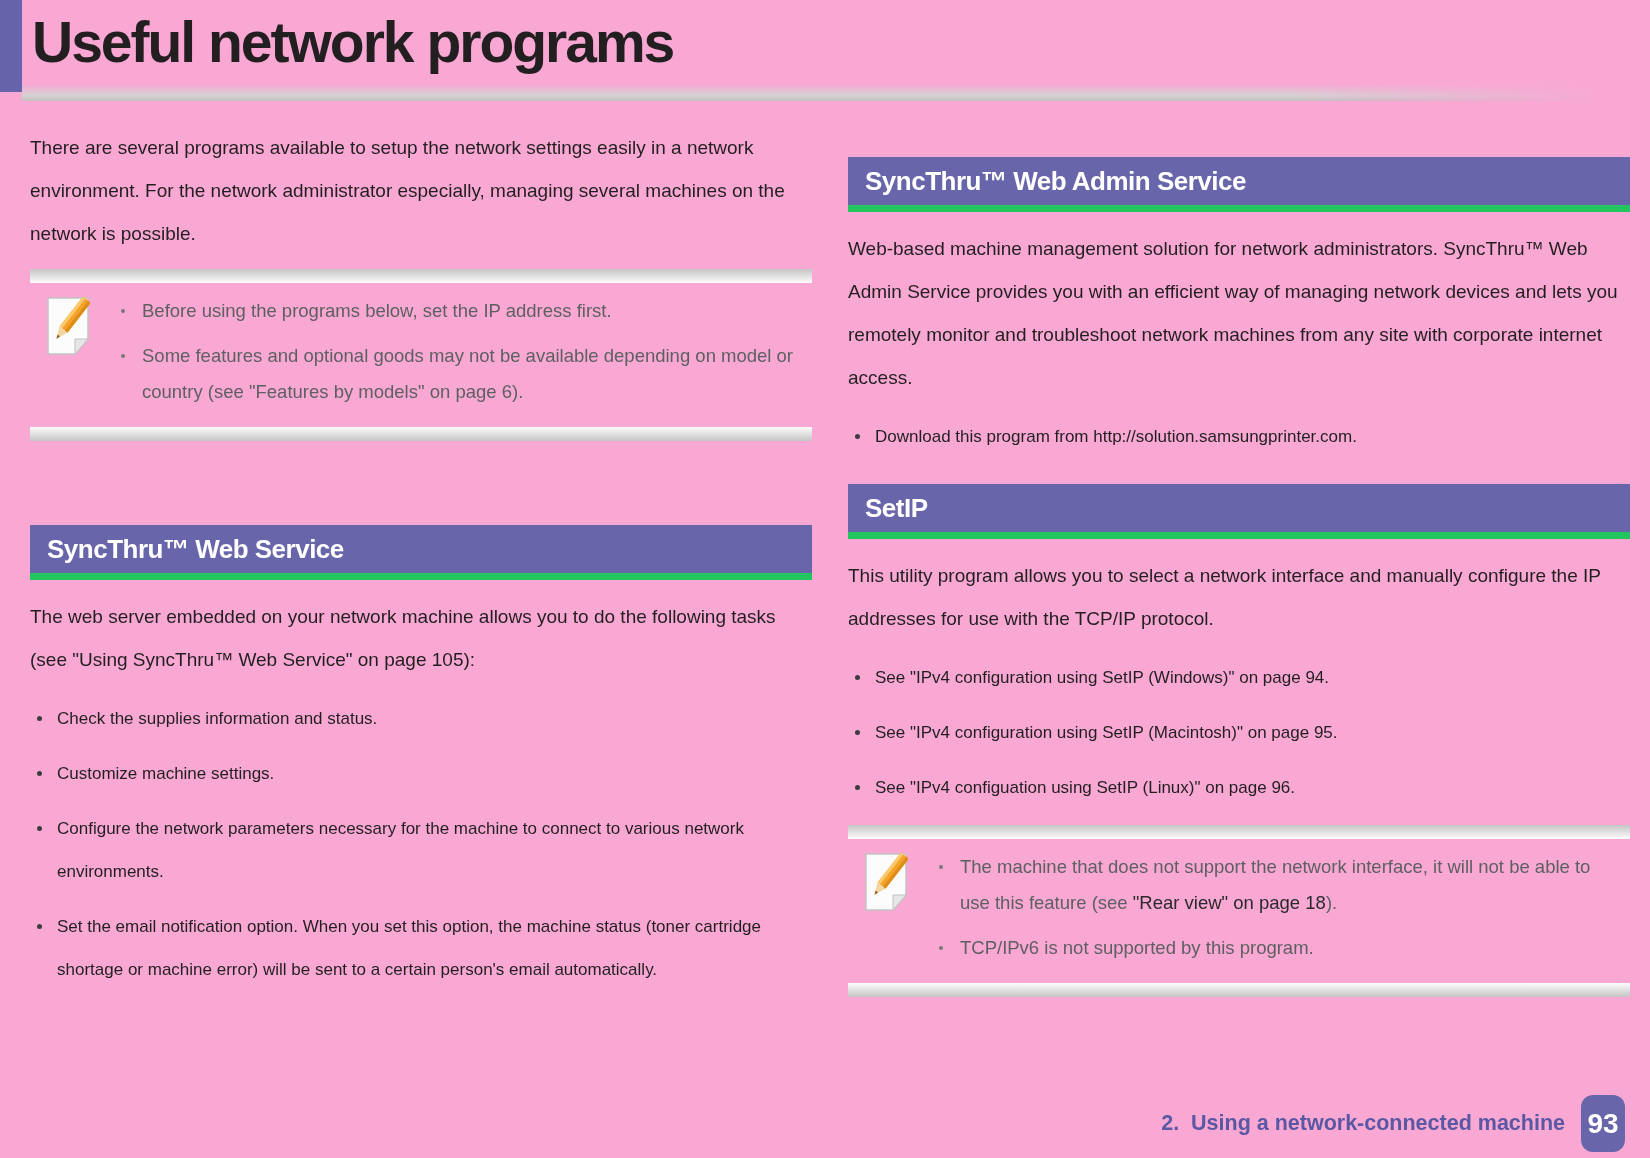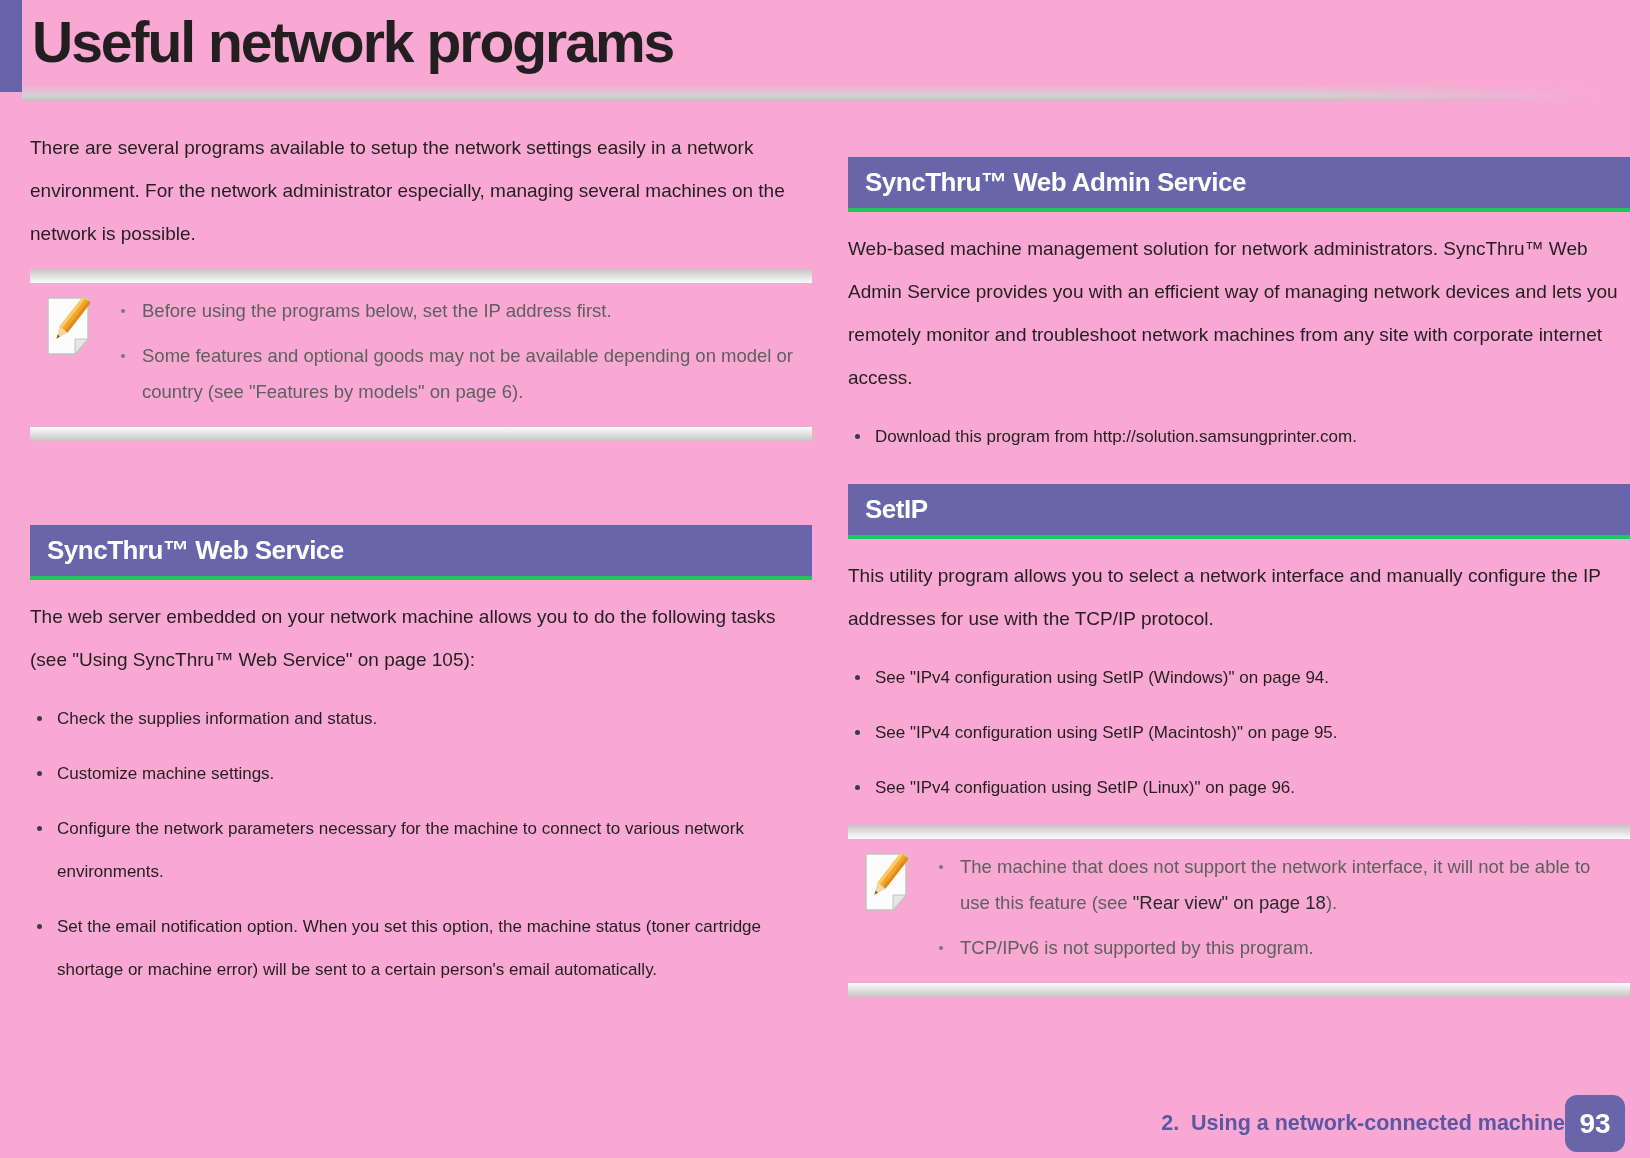--- a/index.html
+++ b/index.html
@@ -18,21 +18,21 @@
                 mask-image:linear-gradient(to right, #000 0%, #000 78%, transparent 97%); }
 
   
   .col { position:absolute; top:126px; width:782px; }
   .col-left  { left:30px;  }
   .col-right { left:848px; }
 
   p.body { font-size:19px; line-height:43px; color:#231F20; }
 
   
-  .section-heading { height:55px; background:#6965AB; border-bottom:4px solid #22c55e;
+  .section-heading { height:55px; background:#6965AB; border-bottom:7px solid #22c55e;
                      color:#ffffff; font-size:26px; font-weight:bold;
                      display:flex; align-items:center; padding-left:17px; letter-spacing:-0.5px; }
 
   
   ul.bullets { list-style:none; }
   ul.bullets li { position:relative; padding-left:27px; font-size:17px; line-height:43px;
                   margin-bottom:12px; color:#231F20; }
   ul.bullets li::before { content:""; position:absolute; left:7px; top:19px;
                           width:5px; height:5px; border-radius:50%; background:#3c3c3e; }
 
@@ -53,22 +53,22 @@
   .mt-note1    { margin-top:14px; }
   .mt-head-l   { margin-top:84px; }
   .mt-head-r1  { margin-top:31px; }
   .mt-para     { margin-top:15px; }
   .mt-bullets  { margin-top:16px; }
   .mt-head-r2  { margin-top:26px; }
   .mt-note2    { margin-top:16px; }
 
   
   .footer { position:absolute; right:25px; bottom:6px; display:flex; align-items:center; }
-  .footer-chapter { color:#5B58A3; font-weight:bold; font-size:21.5px; white-space:pre; }
-  .footer-badge { width:60px; height:57px; background:#6965AB; border-radius:12px;
+  .footer-chapter { color:#5B58A3; font-weight:bold; font-size:21.5px; margin-right:16px; white-space:pre; }
+  .footer-badge { width:44px; height:57px; background:#6965AB; border-radius:12px;
                   color:#ffffff; font-size:28px; font-weight:bold;
                   display:flex; align-items:center; justify-content:center; }
 </style>
 </head>
 <body>
 
 <div class="page">
 
   <div class="accent-bar"></div>
   <div class="page-title">Useful network programs</div>

